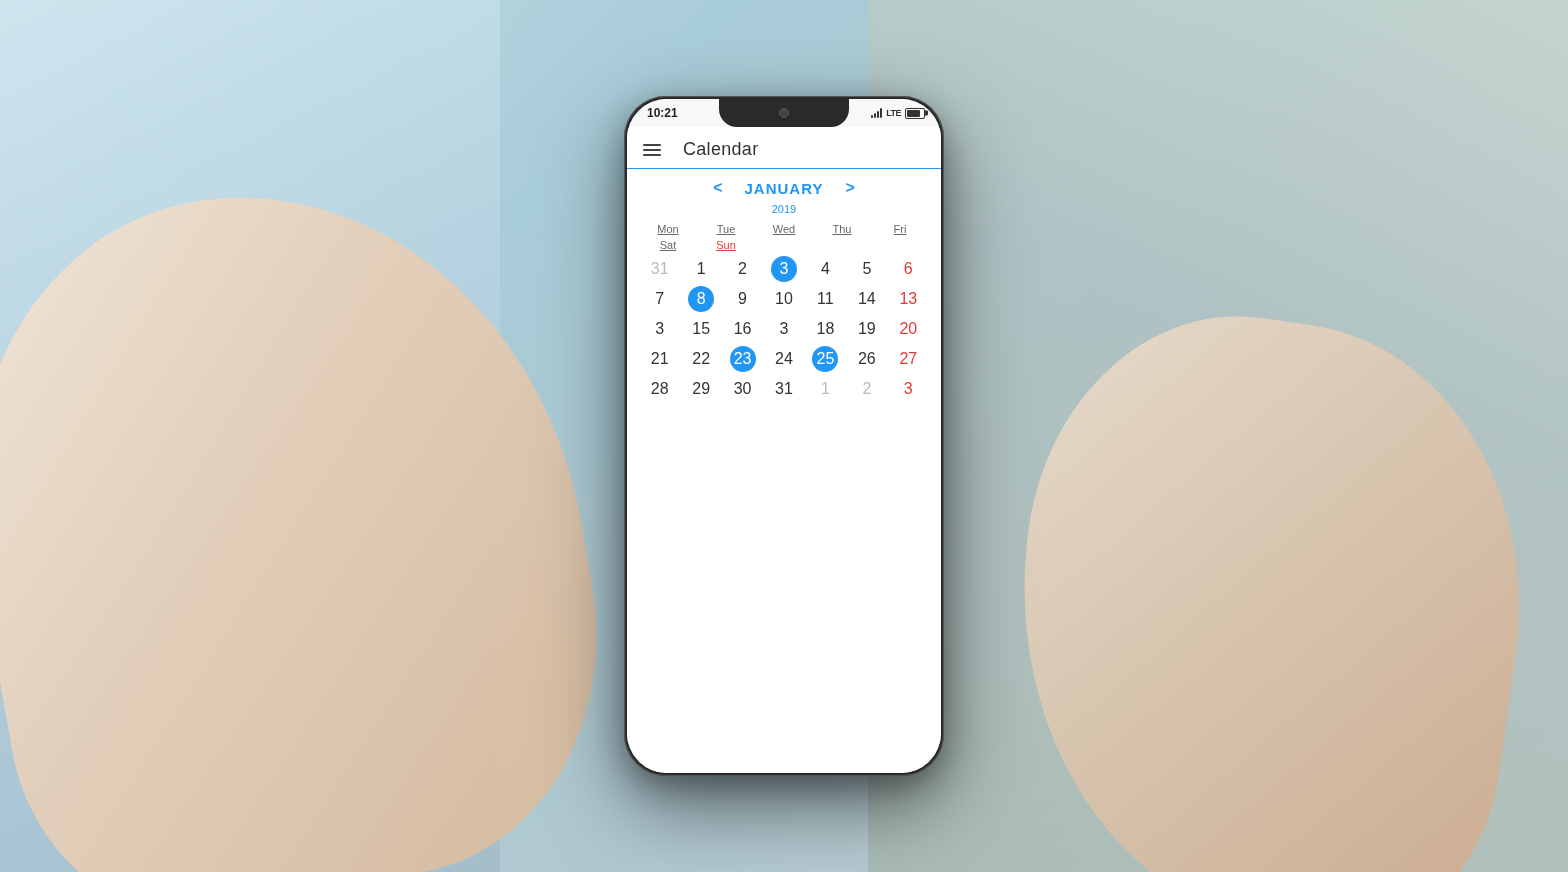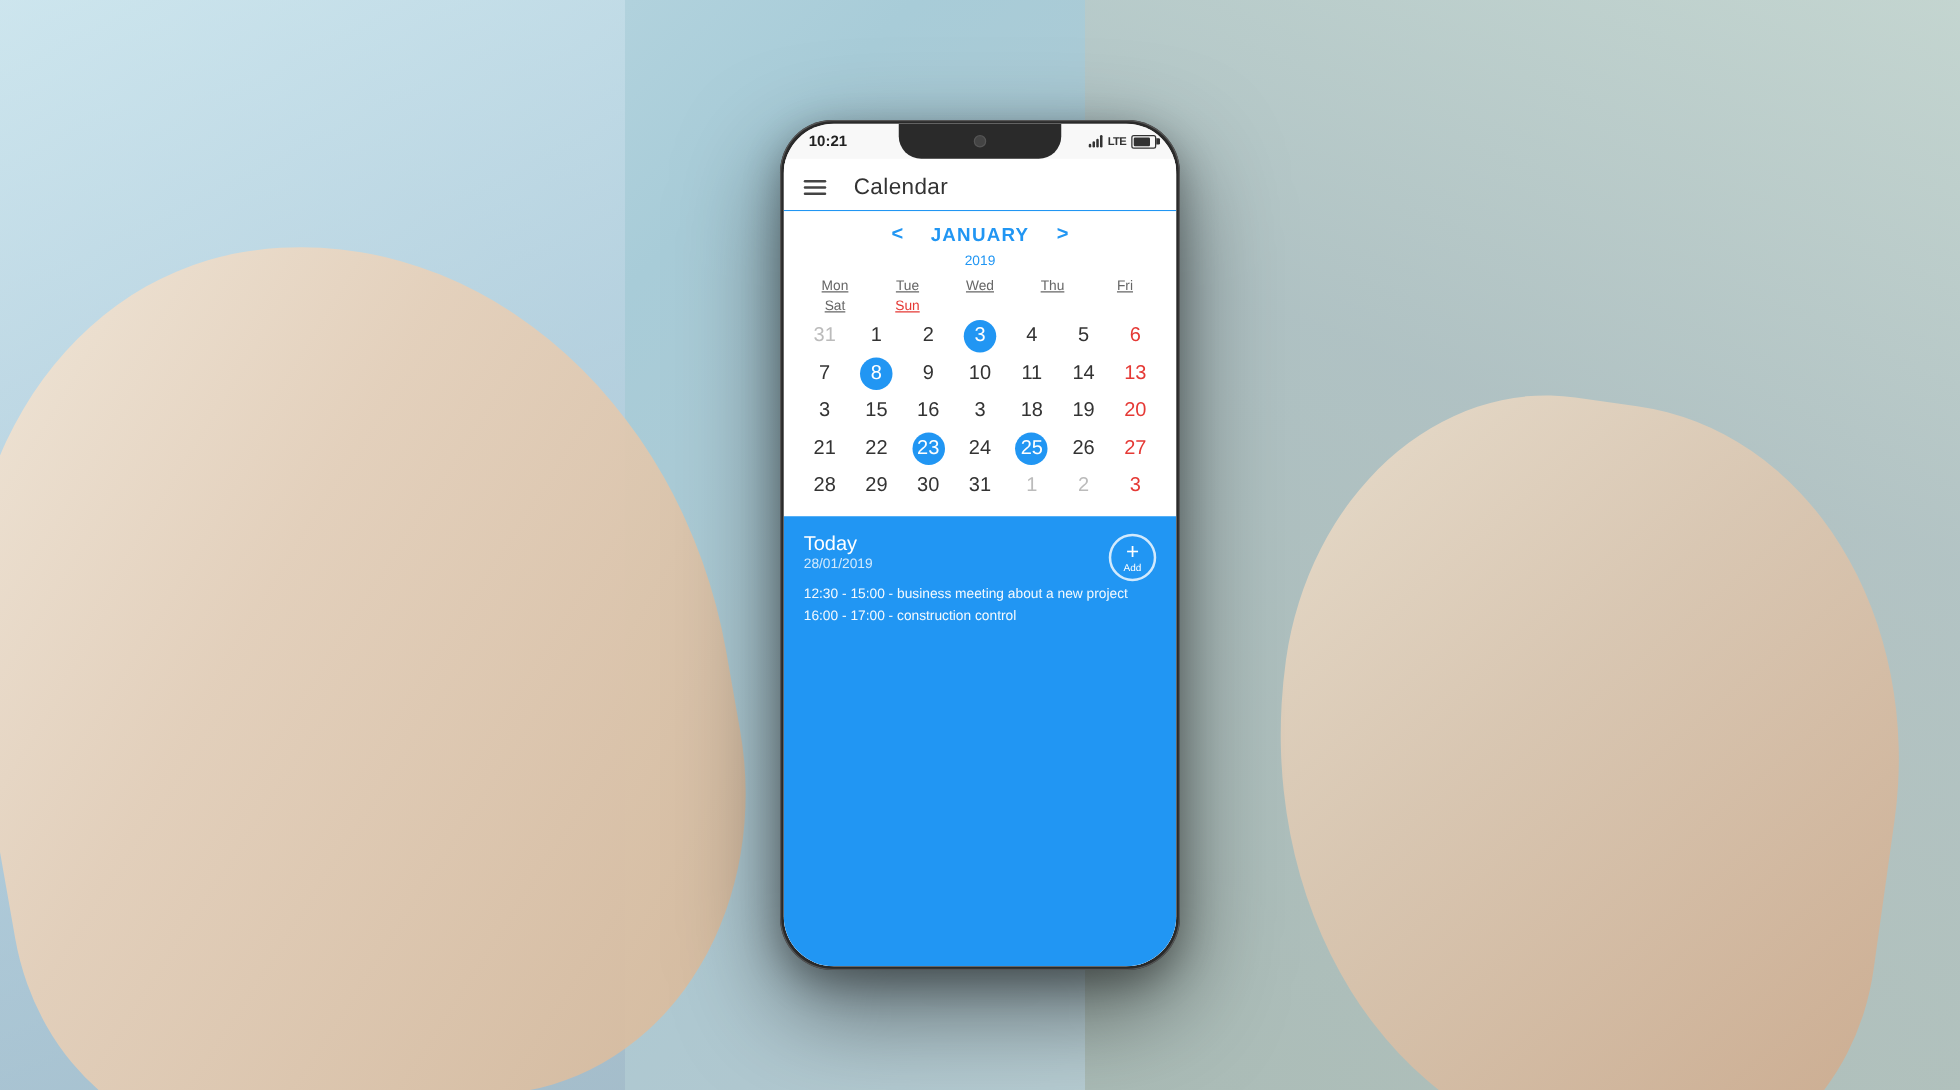--- a/index.html
+++ b/index.html
@@ -496,31 +496,17 @@
             <div class="cal-day">28</div>
             <div class="cal-day">29</div>
             <div class="cal-day">30</div>
             <div class="cal-day">31</div>
             <div class="cal-day other-month">1</div>
             <div class="cal-day other-month">2</div>
             <div class="cal-day other-month sunday">3</div>
           </div>
         </div>
 
-        <div class="events-section">
-          <div class="events-header">
-            <div class="events-today">Today</div>
-            <div class="events-date">28/01/2019</div>
-          </div>
-
-          <button class="add-button">
-            <span class="add-button-plus">+</span>
-            <span class="add-button-label">Add</span>
-          </button>
-
-          <div class="event-item">12:30 - 15:00 - business meeting about a new project</div>
-          <div class="event-item">16:00 - 17:00 - construction control</div>
-        </div>
 
       </div>
     </div>
   </div>
 </div>
 
 </body></html>

